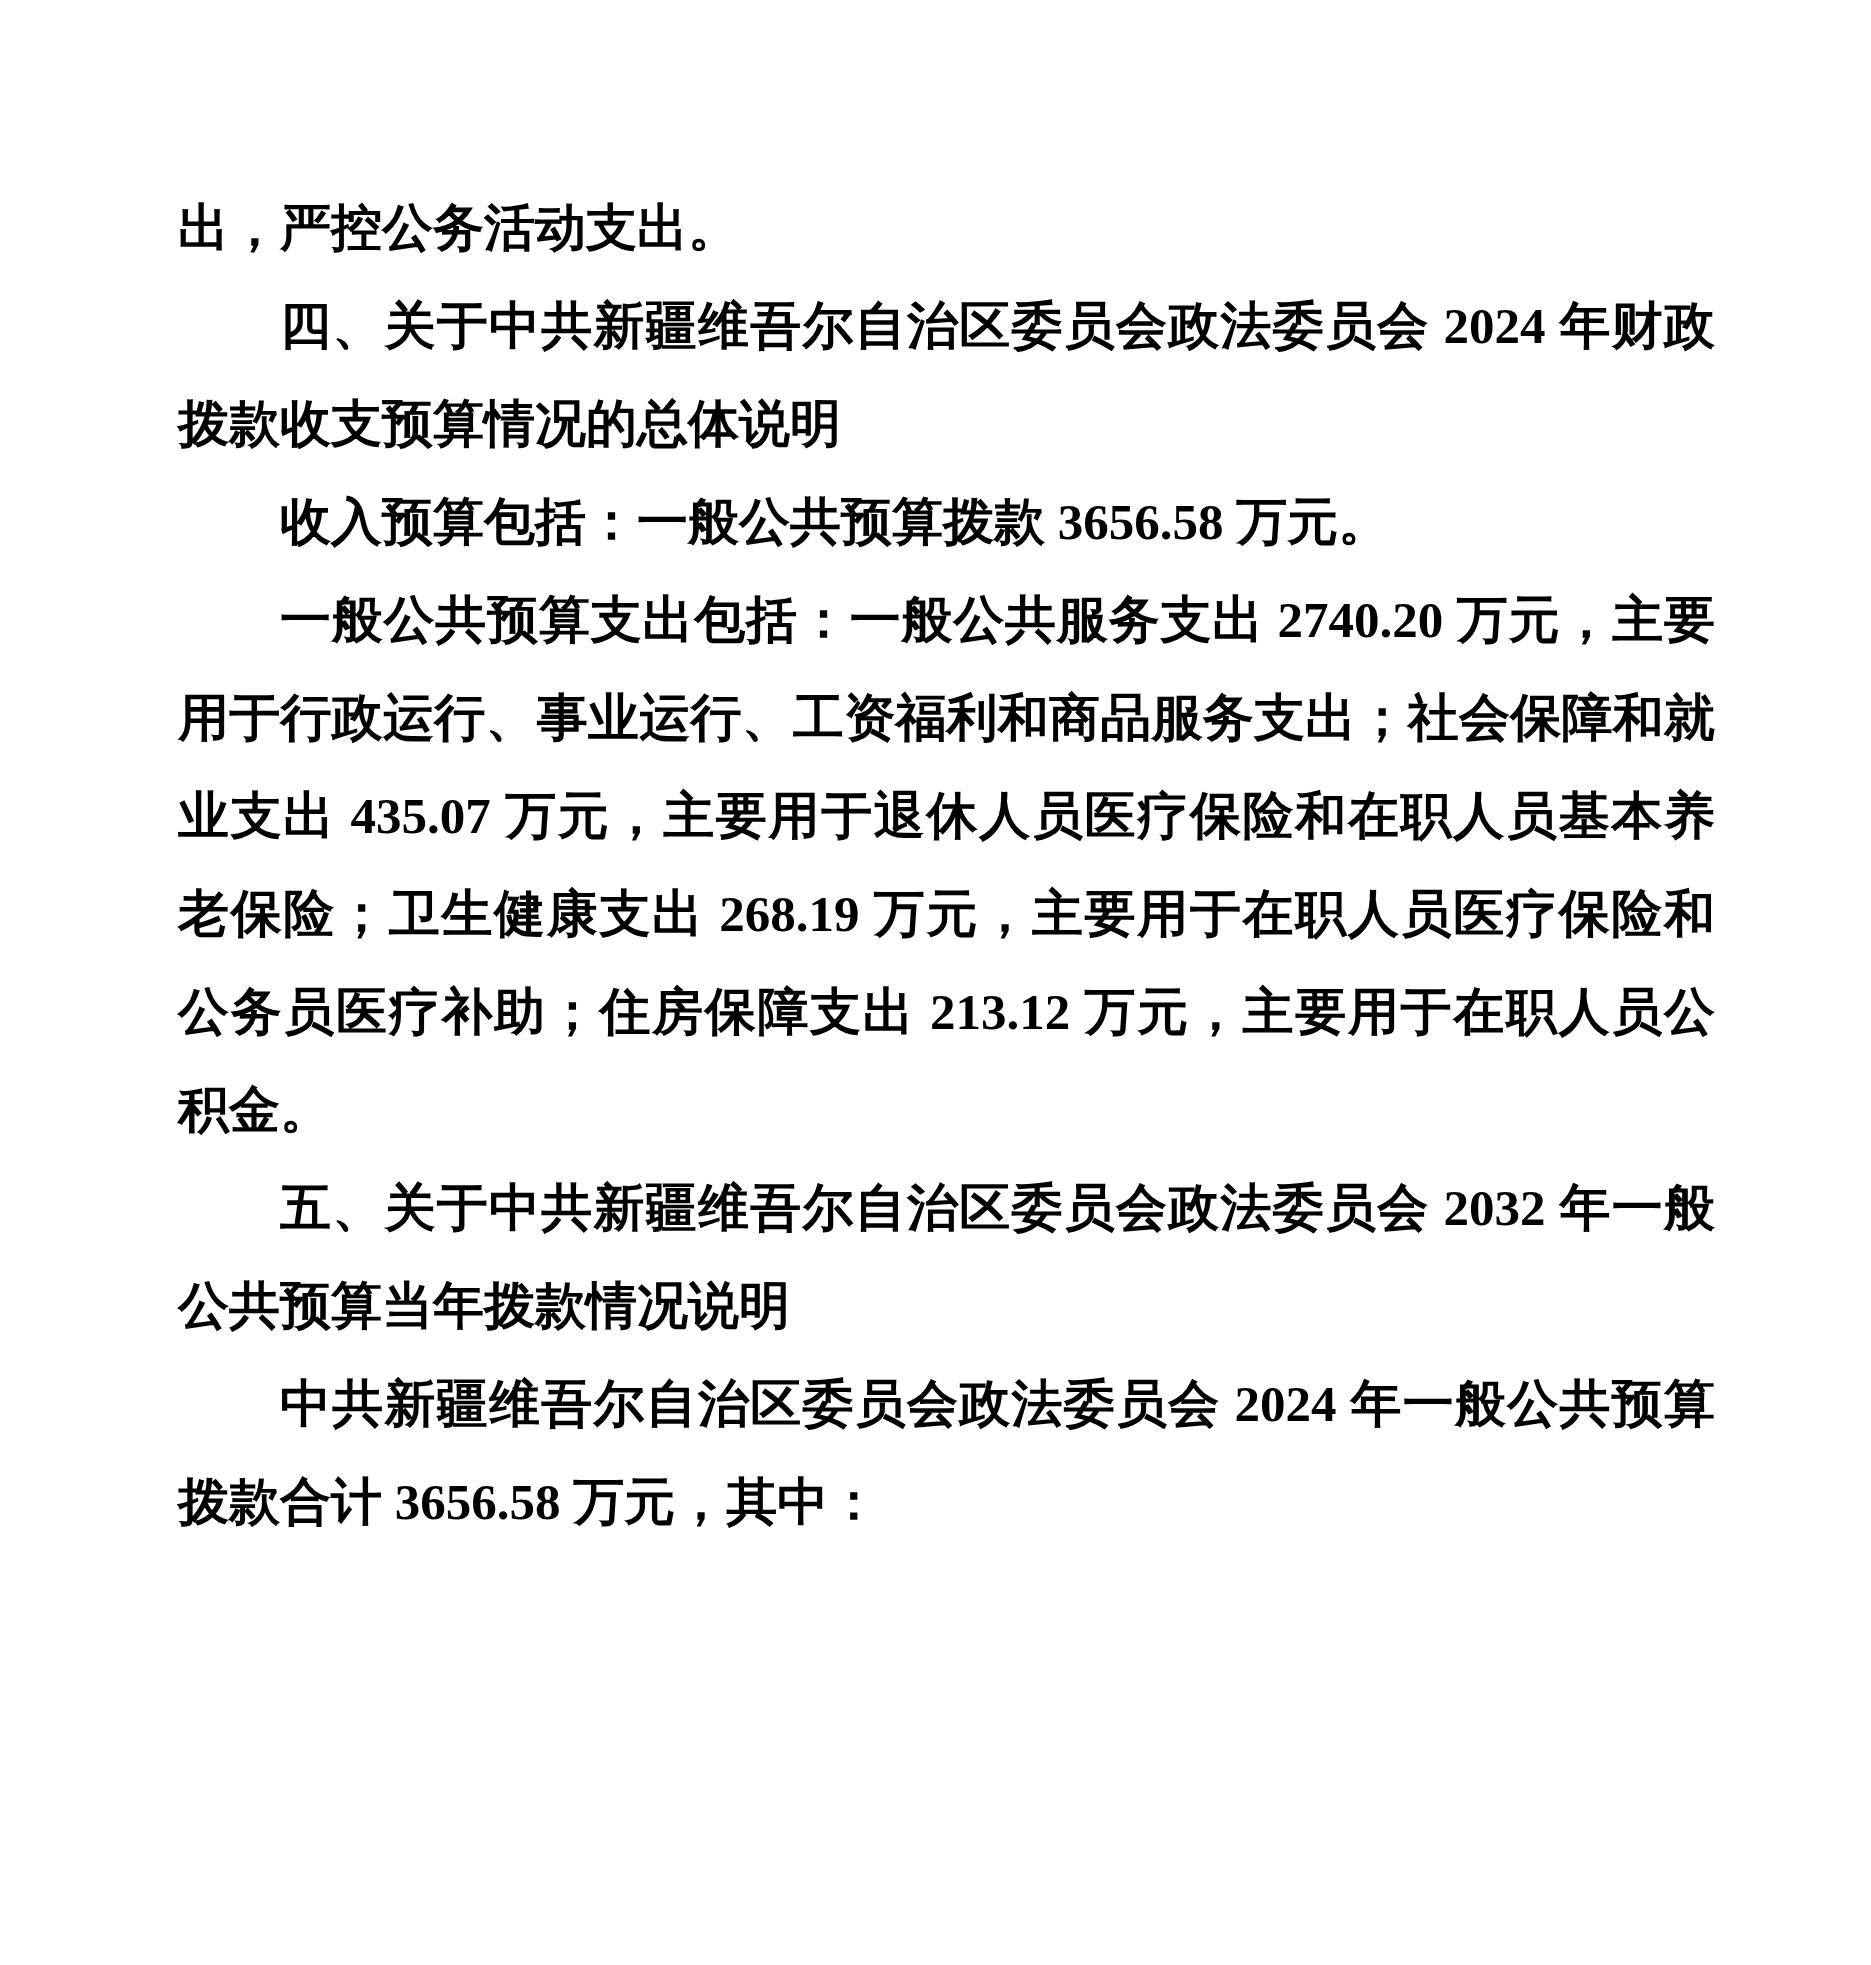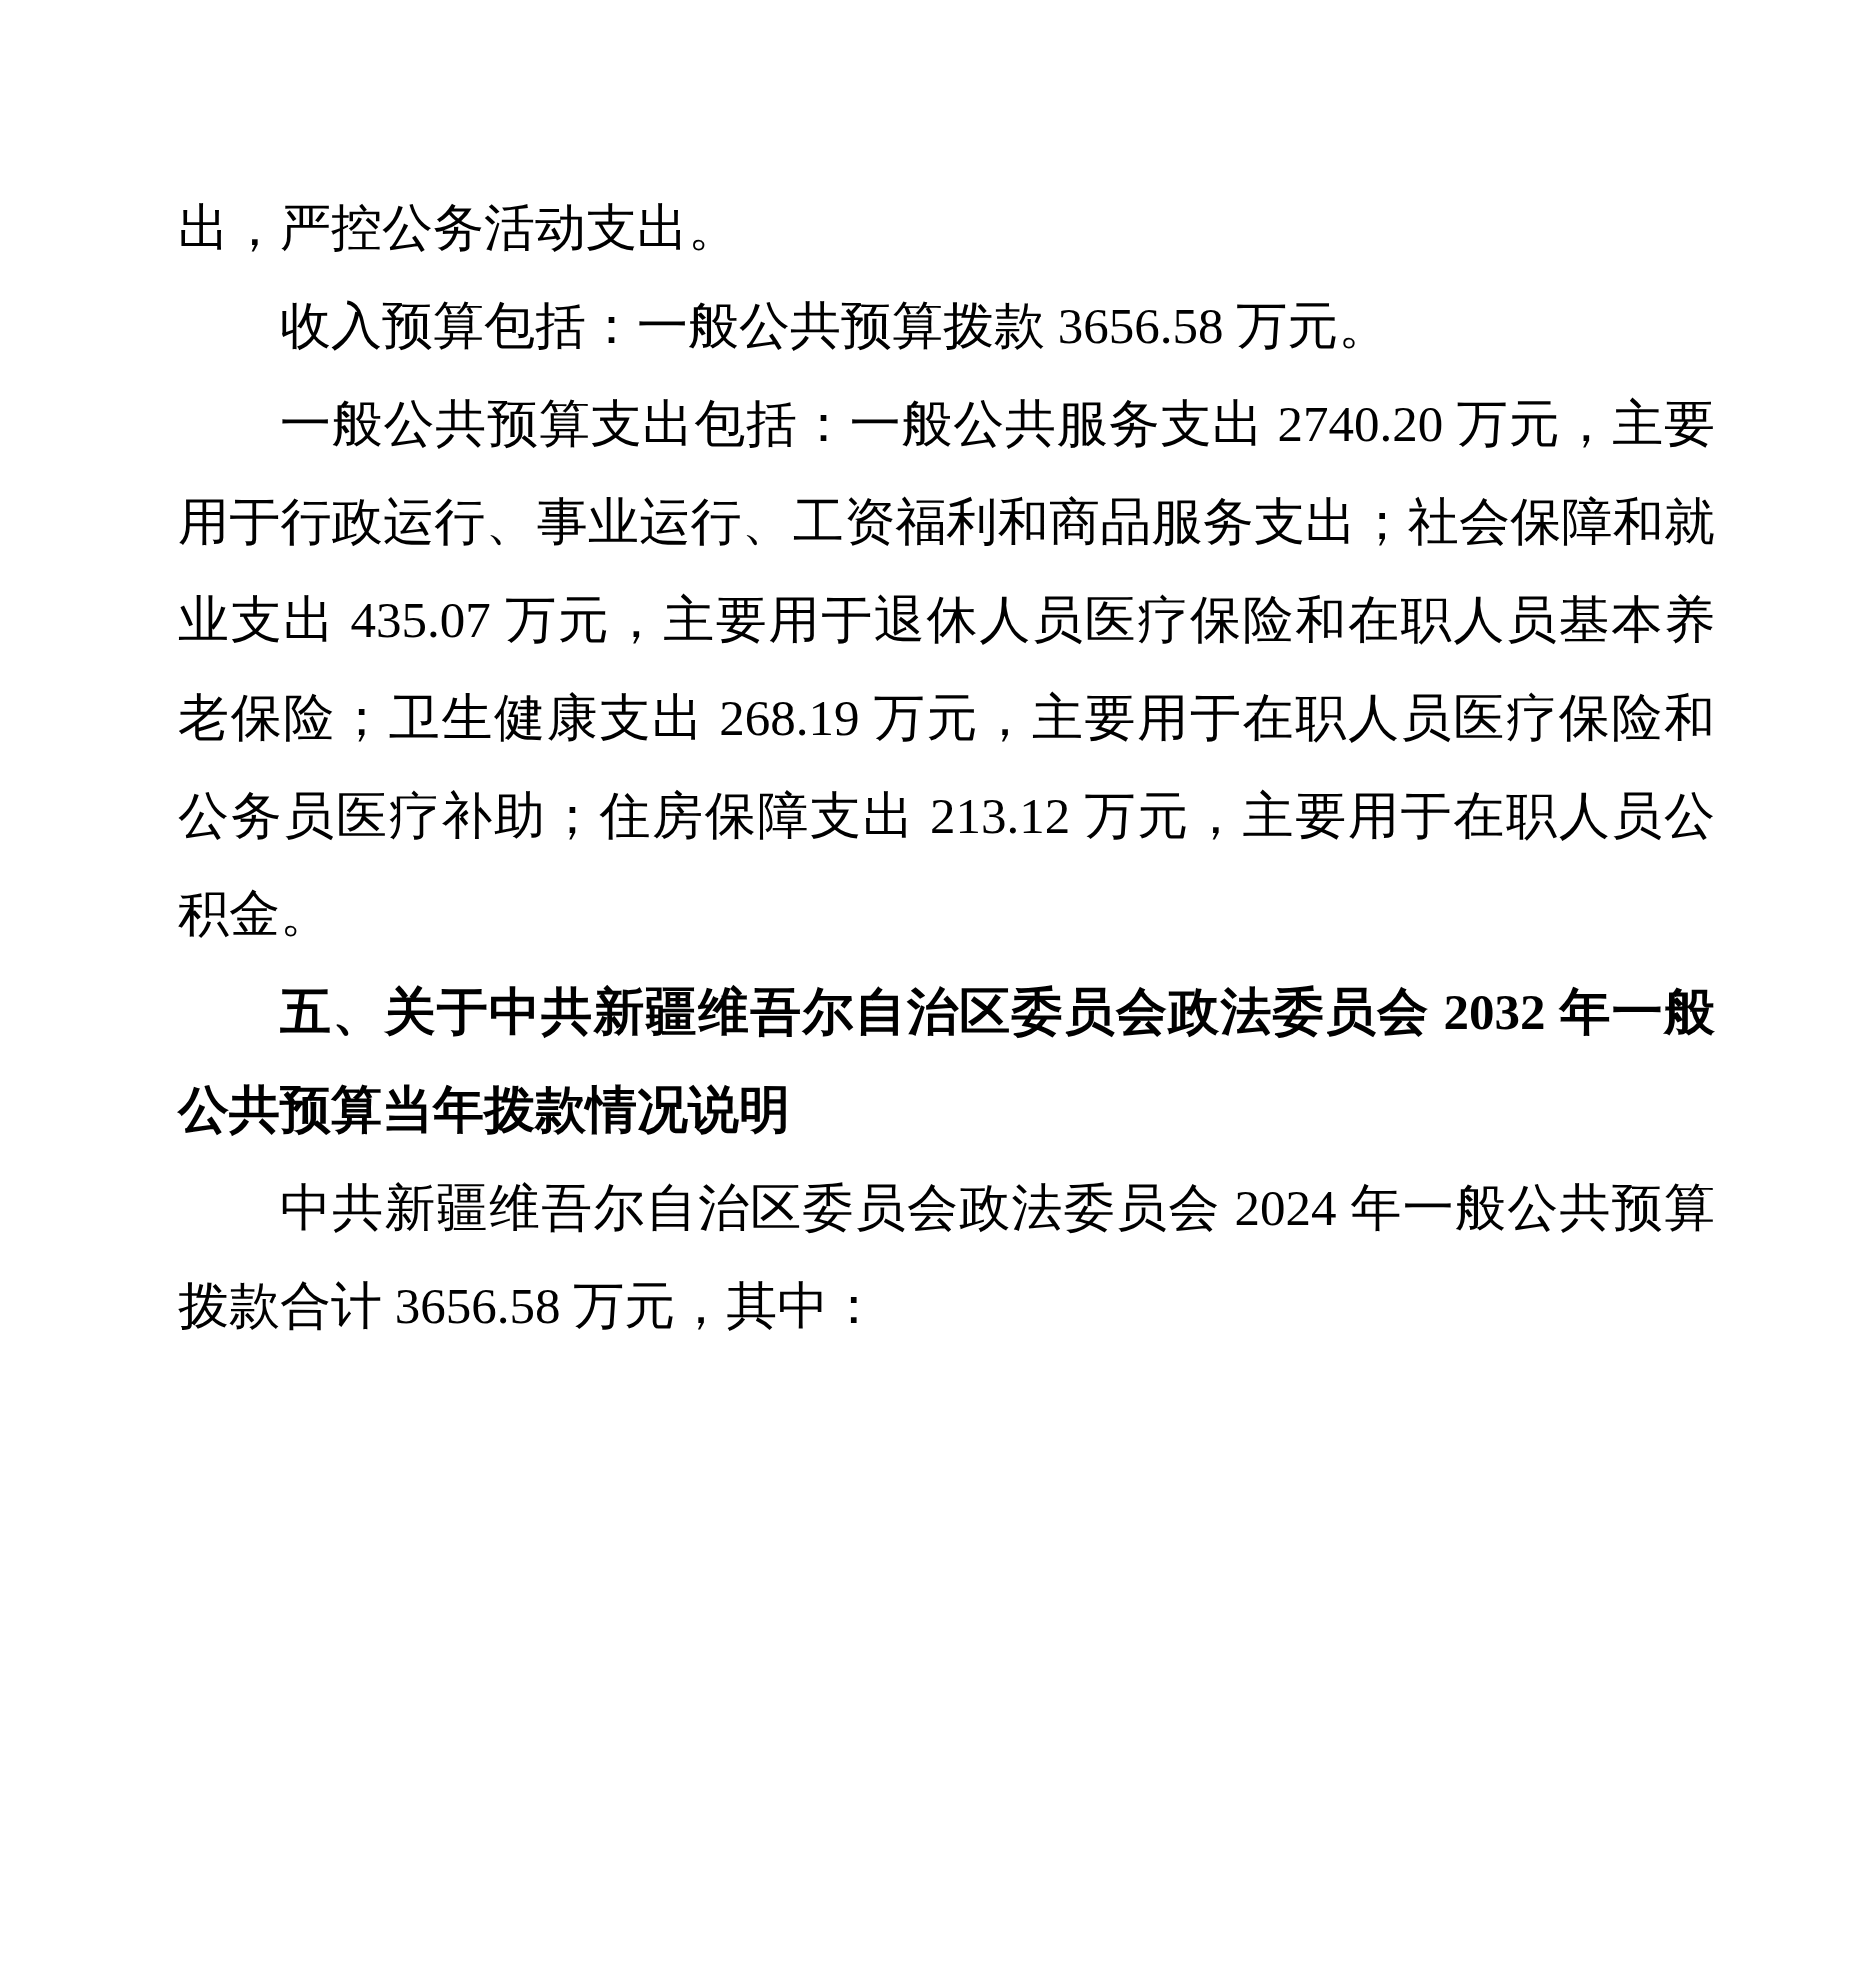--- a/index.html
+++ b/index.html
@@ -22,34 +22,36 @@
     top: 179px;
     width: 1537px;
     font-size: 51px;
     line-height: 98px;
   }
   .content p {
     margin: 0;
     padding: 0;
     text-align: justify;
     text-justify: inter-ideograph;
+    font-weight: bold;
   }
   .content p.indent {
     text-indent: 2em;
   }
   .content p.bold {
     font-weight: bold;
   }
 </style>
 </head>
 <body>
 
 <div class="page">
   <div class="content">
     <p class="body">出，严控公务活动支出。</p>
+    <p class="bold indent">四、关于中共新疆维吾尔自治区委员会政法委员会 2024 年财政拨款收支预算情况的总体说明</p>
     <p class="body indent">收入预算包括：一般公共预算拨款 3656.58 万元。</p>
     <p class="body indent">一般公共预算支出包括：一般公共服务支出 2740.20 万元，主要用于行政运行、事业运行、工资福利和商品服务支出；社会保障和就业支出 435.07 万元，主要用于退休人员医疗保险和在职人员基本养老保险；卫生健康支出 268.19 万元，主要用于在职人员医疗保险和公务员医疗补助；住房保障支出 213.12 万元，主要用于在职人员公积金。</p>
     <p class="bold indent">五、关于中共新疆维吾尔自治区委员会政法委员会 2032 年一般公共预算当年拨款情况说明</p>
     <p class="body indent">中共新疆维吾尔自治区委员会政法委员会 2024 年一般公共预算拨款合计 3656.58 万元，其中：</p>
 
   </div>
 
 </div>
 
 

